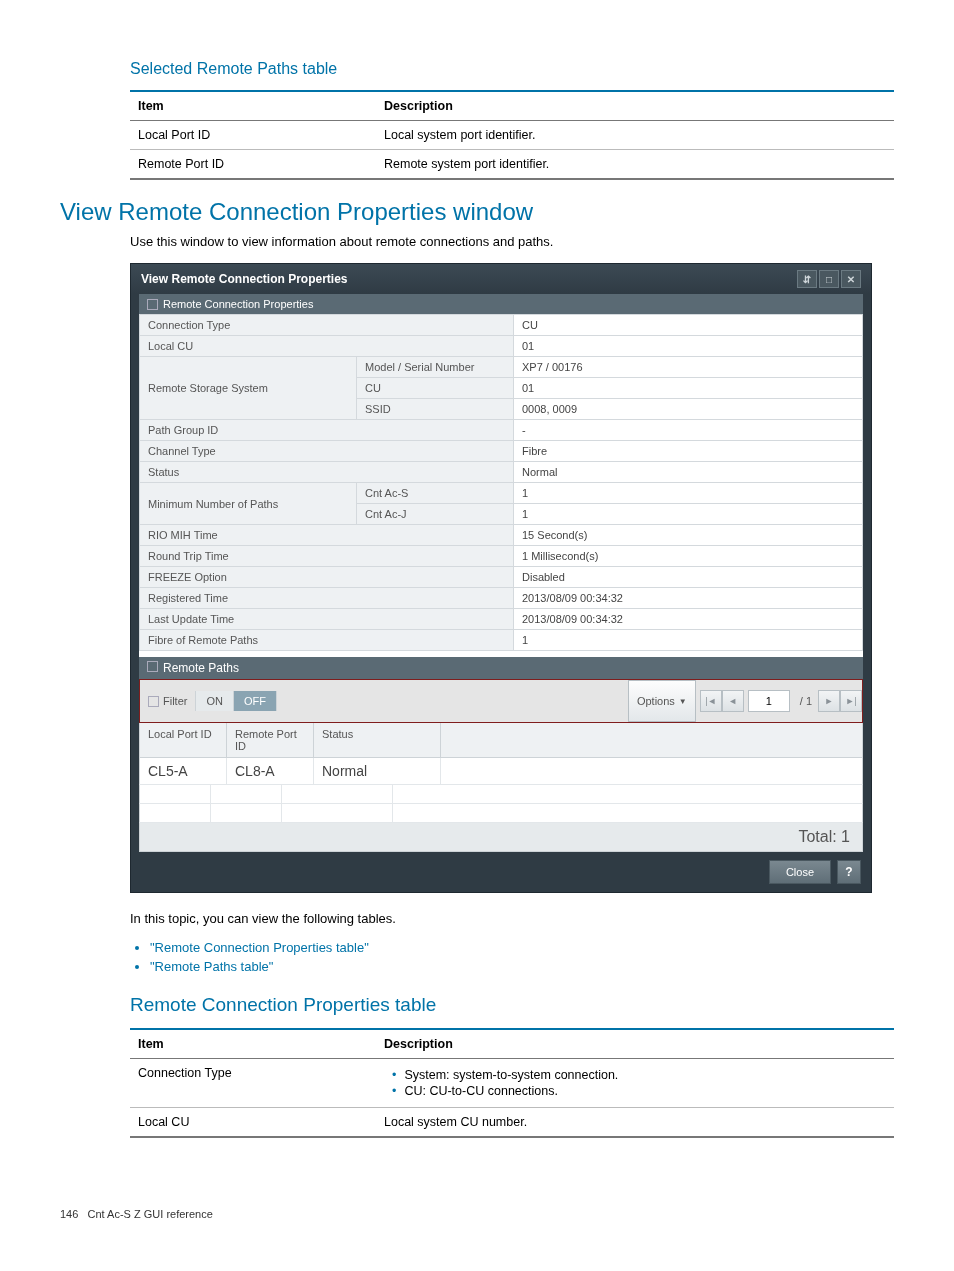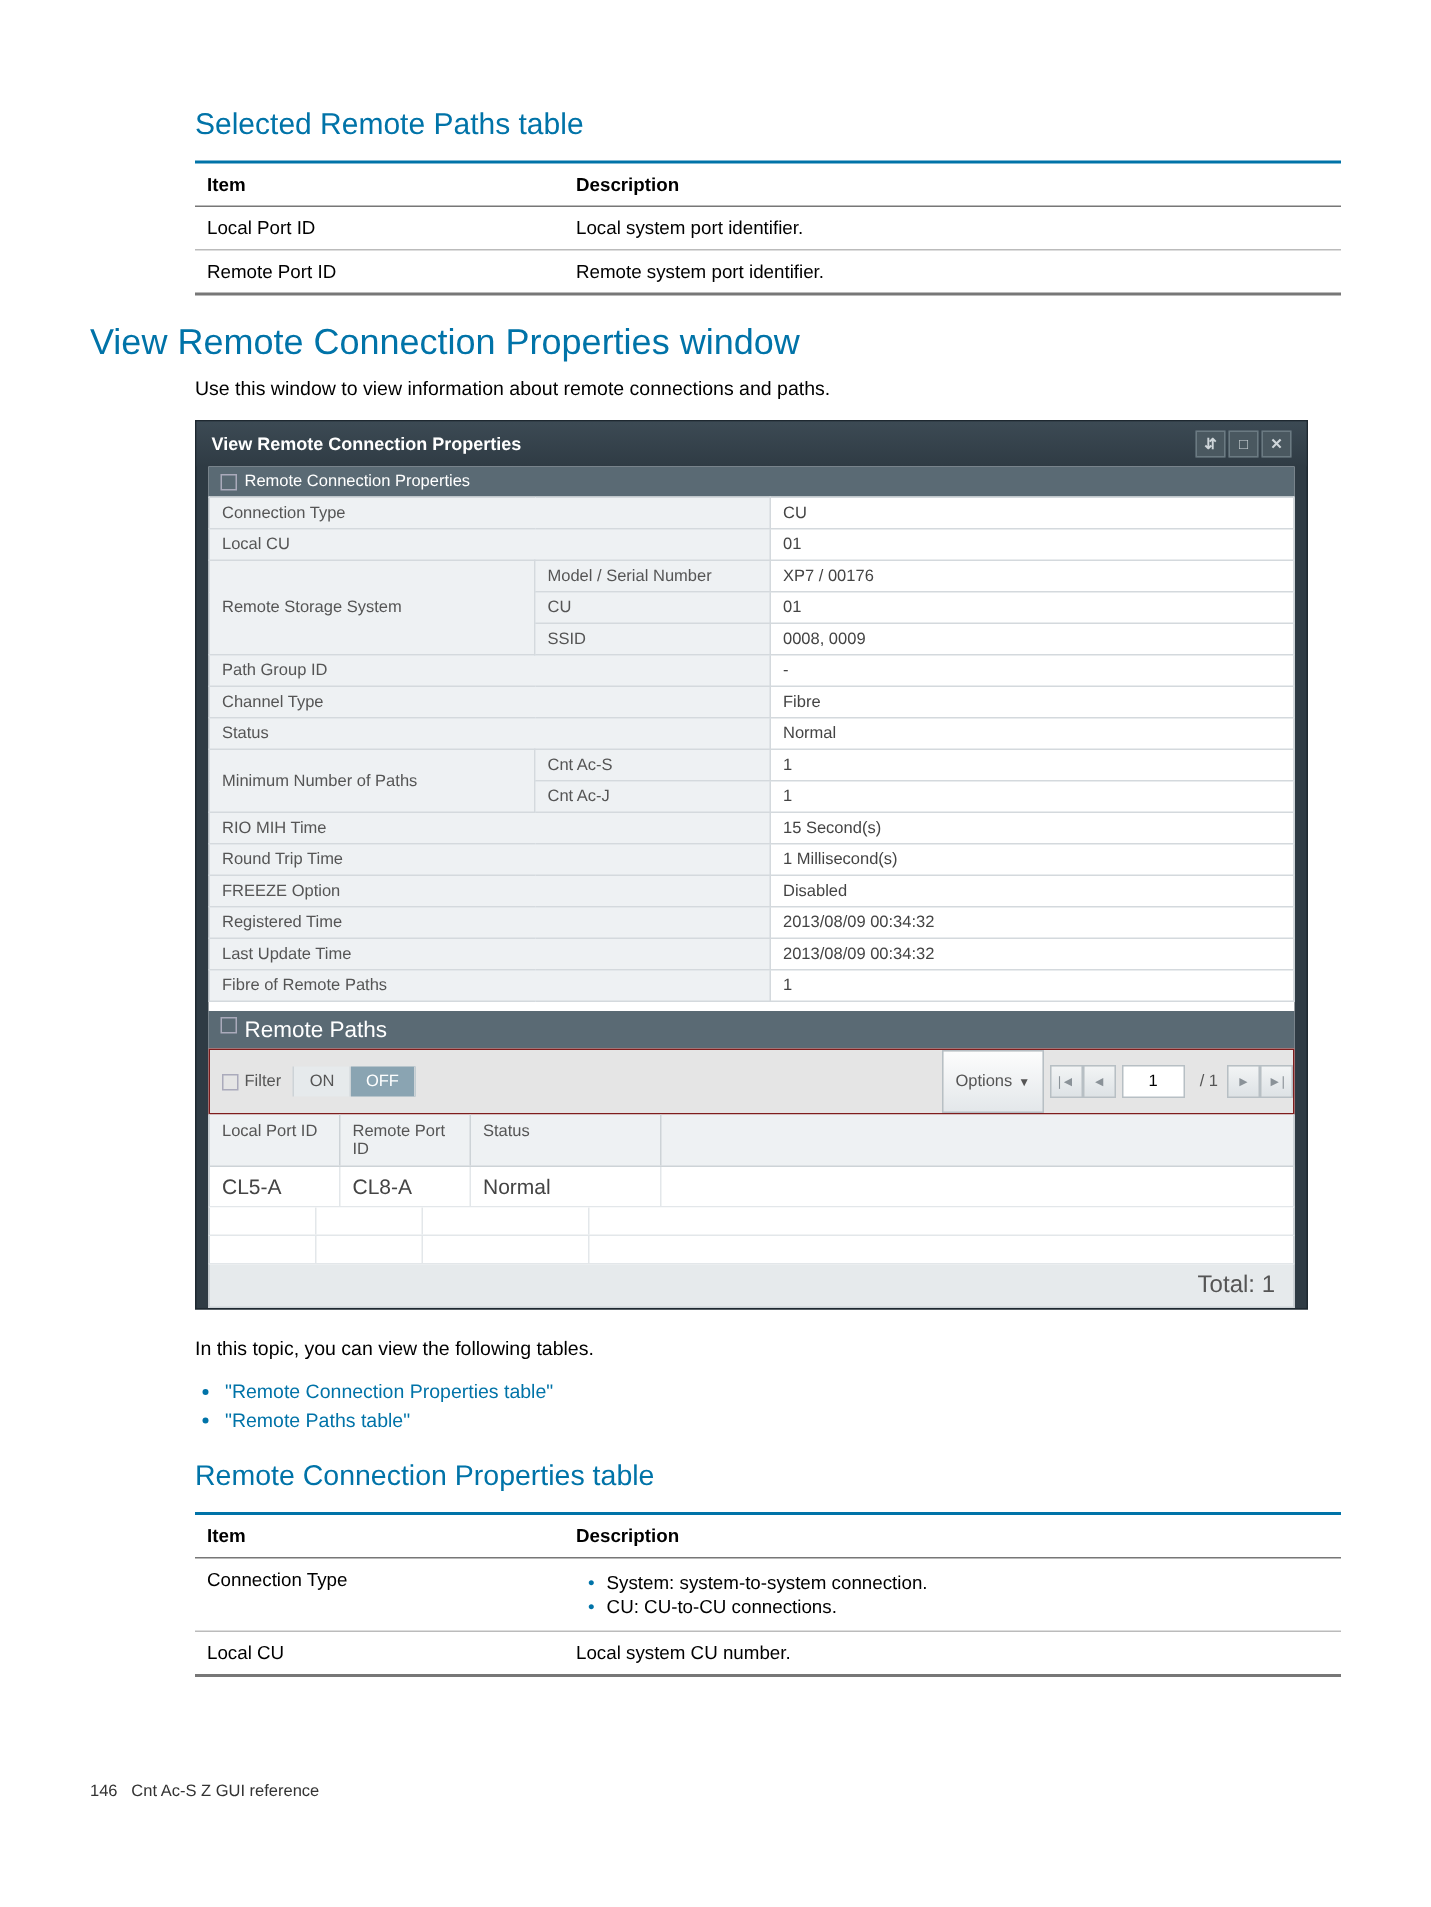--- a/index.html
+++ b/index.html
@@ -1,18 +1,18 @@
 <!DOCTYPE html>
 <html><head>
 <meta charset="utf-8">
 <style>
   body{margin:0;padding:0;font-family:Arial,Helvetica,sans-serif;font-size:13px;color:#000;background:#fff}
   .page{width:954px;margin:0 auto;padding:40px 60px 40px 60px;box-sizing:border-box}
   .indent{margin-left:70px}
-  .h3{color:#0073a8;font-size:20px;font-weight:normal;margin:32px 0 12px 0;font-family:Arial,Helvetica,sans-serif}
+  .h3{color:#0073a8;font-size:16px;font-weight:normal;margin:20px 0 12px 0;font-family:Arial,Helvetica,sans-serif}
   .h2{color:#0073a8;font-size:24px;font-weight:normal;margin:18px 0 8px 0}
   .h2b{color:#0073a8;font-size:19px;font-weight:normal;margin:20px 0 12px 0}
   .body-text{margin:6px 0 14px 0;font-size:13px}
   table.doc{width:100%;border-collapse:collapse;border-top:2.5px solid #0073a8;border-bottom:2px solid #777}
   table.doc th{text-align:left;font-weight:bold;font-size:12.5px;padding:7px 8px;border-bottom:1px solid #777}
   table.doc td{font-size:12.5px;padding:7px 8px;border-top:1px solid #bbb;vertical-align:top}
   table.doc td:first-child,table.doc th:first-child{width:230px}
   .bullets{margin:8px 0 8px 20px;padding:0}
   .bullets li{margin:4px 0;font-size:13px;color:#000}
   .bullets li::marker{color:#0073a8}
@@ -27,21 +27,21 @@
   .win-ctrls{display:flex;gap:2px}
   .win-btn{width:18px;height:16px;background:#4a5860;border:1px solid #6b7a82;color:#cfd6da;display:flex;align-items:center;justify-content:center;font-size:10px}
   .shot-body{background:#fff;margin:0 8px 0 8px}
   .sec-head{background:#5a6a74;color:#fff;font-size:11px;padding:4px 8px;display:flex;align-items:center;gap:5px}
   .pin{display:inline-block;width:9px;height:9px;border:1px solid #aab;}
   .prop-table{width:100%;border-collapse:collapse;font-size:11px;color:#444}
   .prop-table td{border:1px solid #d4d9dd;padding:4px 8px;background:#fff}
   .prop-table td.lbl{background:#eef1f3;color:#555}
   .prop-table td.lbl-sub{background:#eef1f3;color:#555}
   .prop-table td.lbl-main{background:#eef1f3;color:#555}
-  .paths-head{background:#5a6a74;color:#fff;font-size:15px;padding:4px 8px;margin-top:6px;display:flex;align-items:flex-start;gap:5px}
+  .paths-head{background:#5a6a74;color:#fff;font-size:12px;padding:4px 8px;margin-top:6px;display:flex;align-items:flex-start;gap:5px}
   .filter-bar{background:#e5e5e5;border:1px solid #7f1d1d;display:flex;justify-content:space-between;font-size:11px;color:#555}
   .filter-left{display:flex;align-items:center}
   .f-lbl{padding:4px 8px;border-right:1px solid #cdd3d7;display:flex;align-items:center;gap:4px}
   .f-on{padding:4px 10px;border-right:1px solid #cdd3d7;background:#e6eaec}
   .f-off{padding:4px 10px;border-right:1px solid #cdd3d7;background:#8aa4b2;color:#fff}
   .filter-right{display:flex;align-items:center;gap:0}
   .opt-btn{padding:14px 8px;border:1px solid #b7bfc4;background:linear-gradient(#fdfdfd,#e3e7ea);margin-right:4px;display:flex;align-items:center;gap:4px}
   .chev{font-size:8px}
   .pg-btn{width:20px;height:20px;border:1px solid #b7bfc4;background:linear-gradient(#f2f4f5,#dde2e5);display:flex;align-items:center;justify-content:center;font-size:9px;color:#8a9298}
   .pg-input{width:36px;height:18px;border:1px solid #b7bfc4;text-align:center;font-size:11px;margin:0 4px}
@@ -220,20 +220,24 @@
             <div style="flex:1"></div>
           </div>
         <div class="grid-empty">
             <div class="ec gc1"></div>
             <div class="ec gc2"></div>
             <div class="ec gc3"></div>
             <div style="flex:1"></div>
           </div>
         <div class="total-bar">Total:  1</div>
       </div>
+      <div class="dlg-footer">
+        <button class="close-btn">Close</button>
+        <div class="help-btn">?</div>
+      </div>
     </div>
 
     <div class="body-text">In this topic, you can view the following tables.</div>
     <ul class="bullets">
       <li><span class="link">"Remote Connection Properties table"</span></li>
       <li><span class="link">"Remote Paths table"</span></li>
     </ul>
 
     <div class="h2b">Remote Connection Properties table</div>
     <table class="doc">

